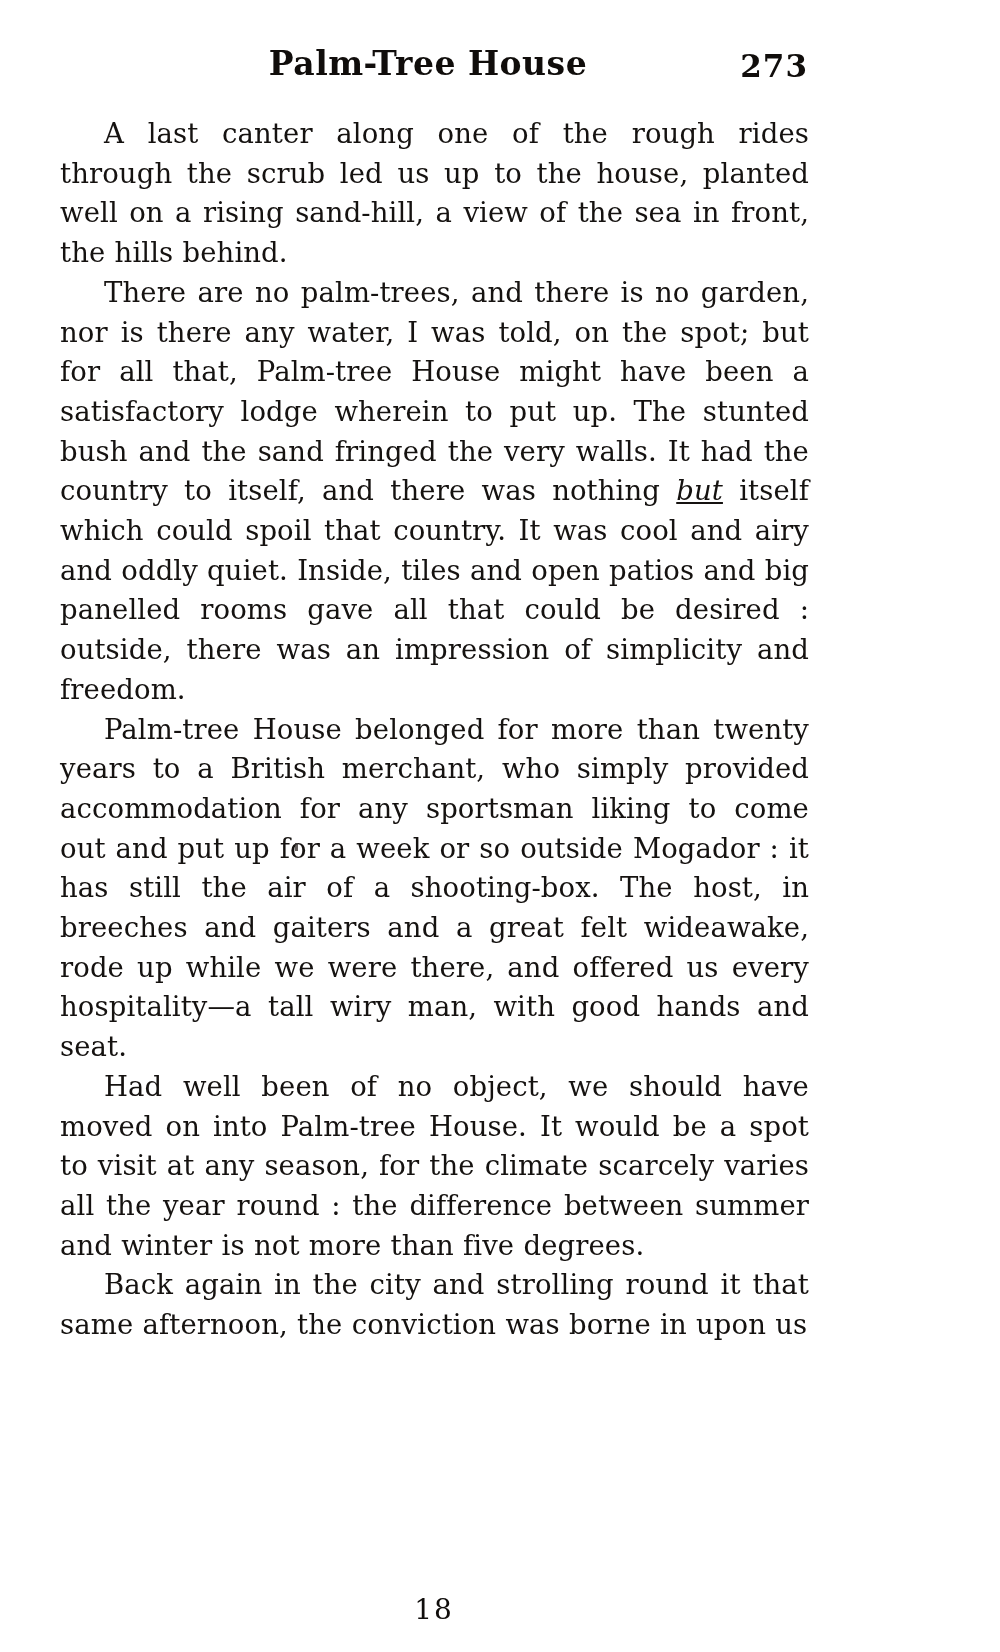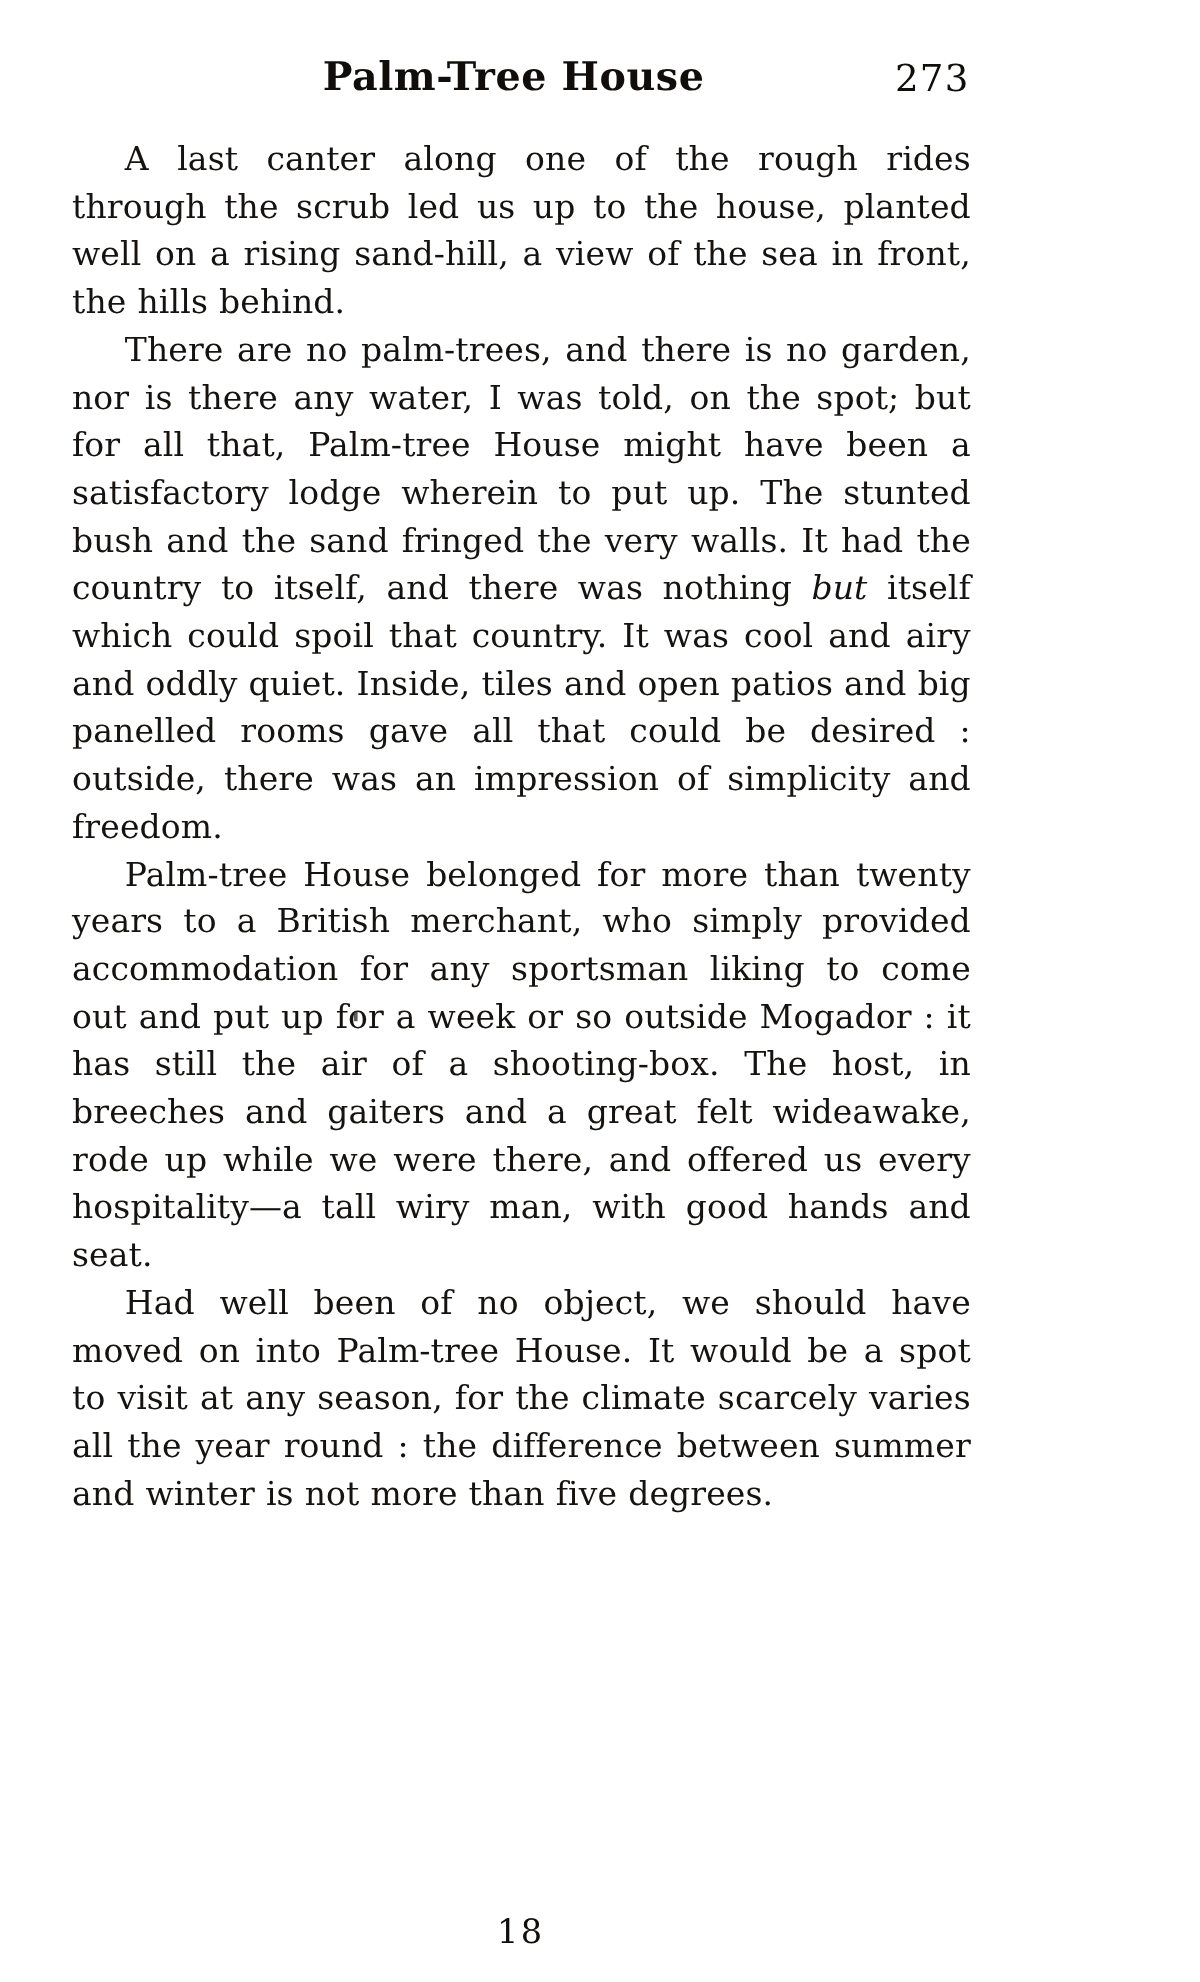--- a/index.html
+++ b/index.html
@@ -38,39 +38,40 @@
     font-size: 33px;
     letter-spacing: 0.5px;
     font-weight: 600;
     color: #100d0b;
   }
   .page-number {
     position: absolute;
     right: 18px;
     top: 10px;
     font-size: 31px;
-    font-weight: 400;
+    font-weight: 700;
     letter-spacing: 1px;
     color: #100d0b;
   }
   .body-text {
     padding: 0 17px 0 30px;
   }
   p.para {
     margin: 0;
     font-size: 27.5px;
     line-height: 39.7px;
     text-align: justify;
     text-indent: 44px;
     letter-spacing: 0.1px;
     word-spacing: 0.4px;
     color: #151210;
   }
   p.para em {
     font-style: italic;
+    text-decoration: underline;
   }
   .signature {
     position: absolute;
     left: 0;
     right: 0;
     bottom: 26px;
     text-align: center;
     font-size: 28px;
     letter-spacing: 2px;
     color: #100d0b;
@@ -94,18 +95,19 @@
   <div class="header">
     <div class="running-head">Palm-Tree House</div>
     <div class="page-number">273</div>
   </div>
 
   <div class="body-text">
     <p class="para">A last canter along one of the rough rides through the scrub led us up to the house, planted well on a rising sand-hill, a view of the sea in front, the hills behind.</p>
     <p class="para">There are no palm-trees, and there is no garden, nor is there any water, I was told, on the spot; but for all that, Palm-tree House might have been a satisfactory lodge wherein to put up. The stunted bush and the sand fringed the very walls. It had the country to itself, and there was nothing <em>but</em> itself which could spoil that country. It was cool and airy and oddly quiet. Inside, tiles and open patios and big panelled rooms gave all that could be desired : outside, there was an impression of simplicity and freedom.</p>
     <p class="para">Palm-tree House belonged for more than twenty years to a British merchant, who simply provided accommodation for any sportsman liking to come out and put up for a week or so outside Mogador : it has still the air of a shooting-box. The host, in breeches and gaiters and a great felt wideawake, rode up while we were there, and offered us every hospitality—a tall wiry man, with good hands and seat.</p>
     <p class="para">Had well been of no object, we should have moved on into Palm-tree House. It would be a spot to visit at any season, for the climate scarcely varies all the year round : the difference between summer and winter is not more than five degrees.</p>
+    <p class="para">Back again in the city and strolling round it that same afternoon, the conviction was borne in upon us</p>
   </div>
 
   <div class="stray-mark"></div>
 
   <div class="signature">18</div>
 </div>
 
 </body></html>

